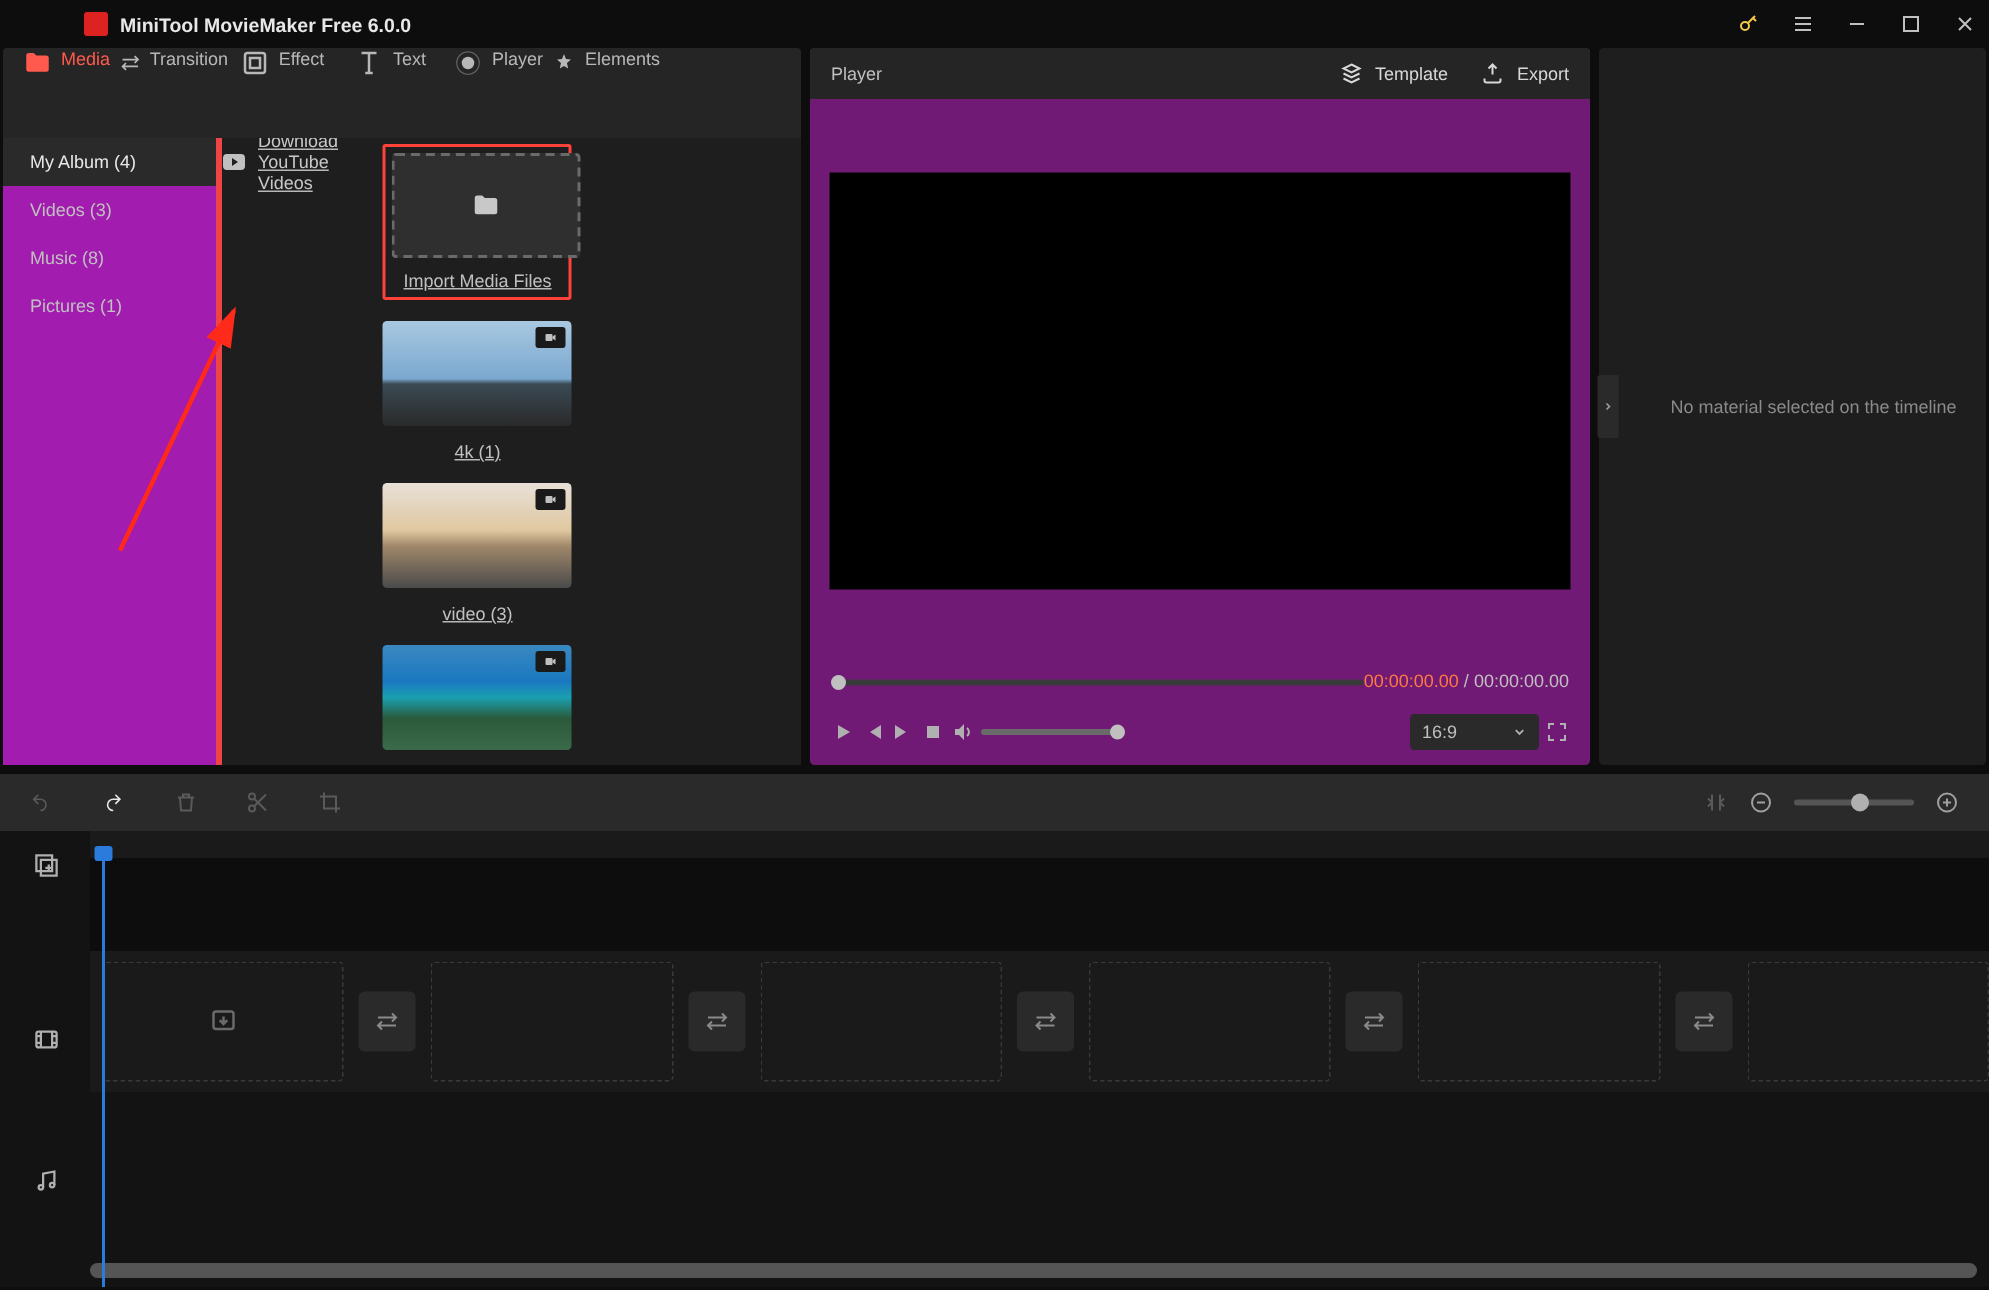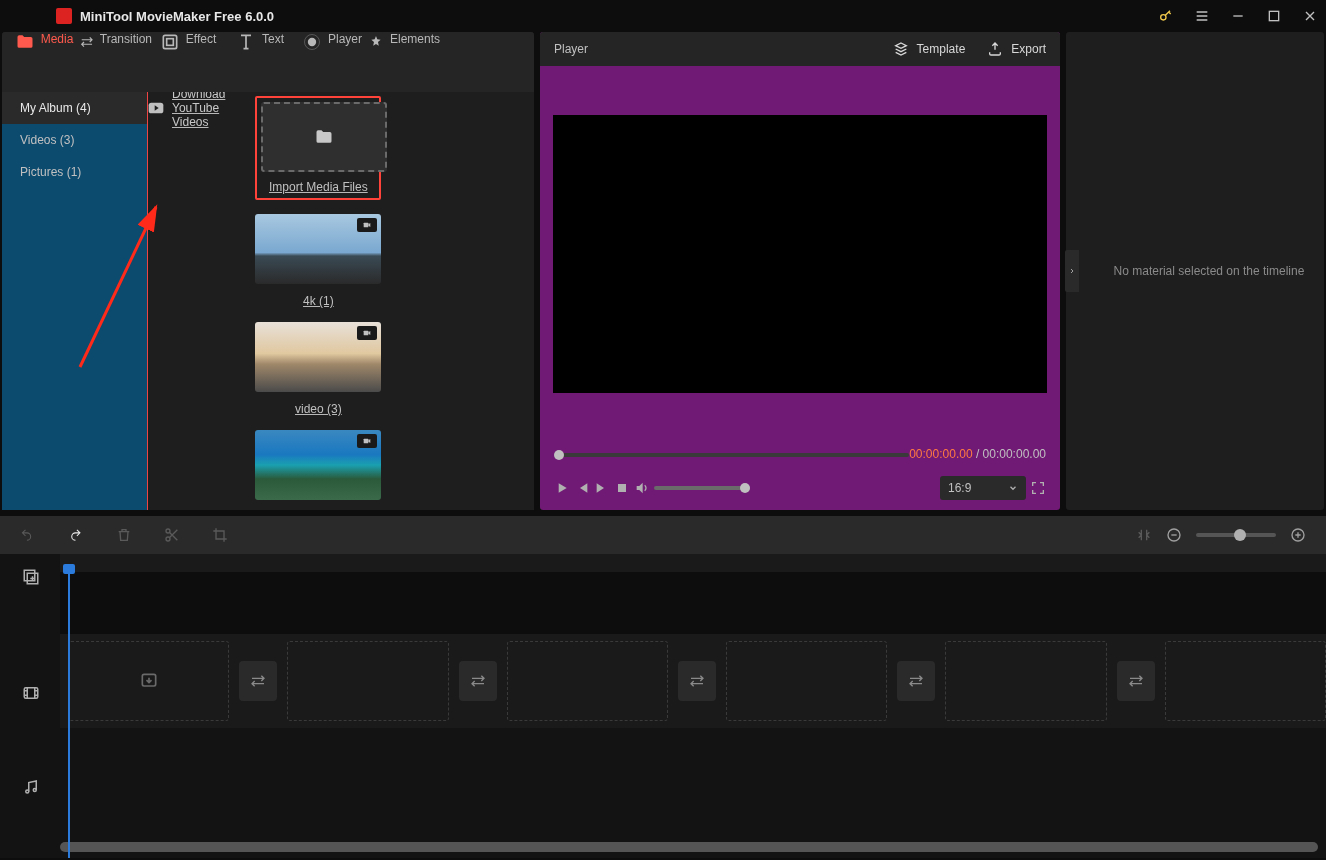--- a/index.html
+++ b/index.html
@@ -21,21 +21,21 @@
 
 
 .tabs { height: 60px; background: #252525; display: flex; align-items: center; padding: 0 6px; border-radius: 3px 3px 0 0; }
 .tab { display: flex; flex-direction: row; justify-content: center; width: 72px; height: 60px; gap: 6px; color: #b8b8b8; cursor: pointer; }
 .tab.active { color: #ff5a4d; }
 .tab svg { width: 20px; height: 20px; }
 .tab .lbl { font-size: 12px; }
 
 
 .leftbody { display: flex; flex: 1; overflow: hidden; }
-.sidebar { width: 146px; background: #0c4a6e; border-right: 1px solid #ef4444; }
+.sidebar { width: 146px; background: #a21caf; border-right: 4px solid #ef4444; }
 .sidebar-item { height: 32px; display: flex; align-items: center; padding-left: 18px; font-size: 12px; color: #c0c0c0; cursor: pointer; }
 .sidebar-item.active { background: #2a2a2a; color: #e8e8e8; }
 
 .mediaarea { flex: 1; background: #1e1e1e; display: flex; flex-direction: row; text-decoration: underline; }
 .dlrow { height: 32px; display: flex; align-items: center; justify-content: flex-end; padding-right: 16px; gap: 8px; color: #c8c8c8; font-size: 12px; }
 .dlrow svg { width: 16px; height: 12px; }
 
 .thumbs { padding: 4px 14px; display: flex; flex-wrap: wrap; gap: 14px 24px; align-content: flex-start; }
 .thumb { width: 126px; }
 .thumb .imgbox { width: 126px; height: 70px; border-radius: 3px; position: relative; overflow: hidden; }
@@ -198,20 +198,21 @@
             <path d="M12 3l2 5 5 .5-4 3.5 1.2 5.5L12 15l-4.2 2.5L9 12 5 8.5l5-.5z"></path>
           </svg>
         <span class="lbl">Elements</span>
       </div>
     </div>
 
     <div class="leftbody">
       <div class="sidebar">
         <div class="sidebar-item active">My Album (4)</div>
         <div class="sidebar-item">Videos (3)</div>
+        <div class="sidebar-item">Music (8)</div>
         <div class="sidebar-item">Pictures (1)</div>
       </div>
 
       <div class="mediaarea">
         <div class="dlrow">
           <span>
             <svg viewBox="0 0 24 18" fill="#c0c0c0">
                 <rect x="1" y="1" width="22" height="16" rx="4"></rect>
                 <path d="M10 5v8l6-4z" fill="#1e1e1e"></path>
               </svg>

